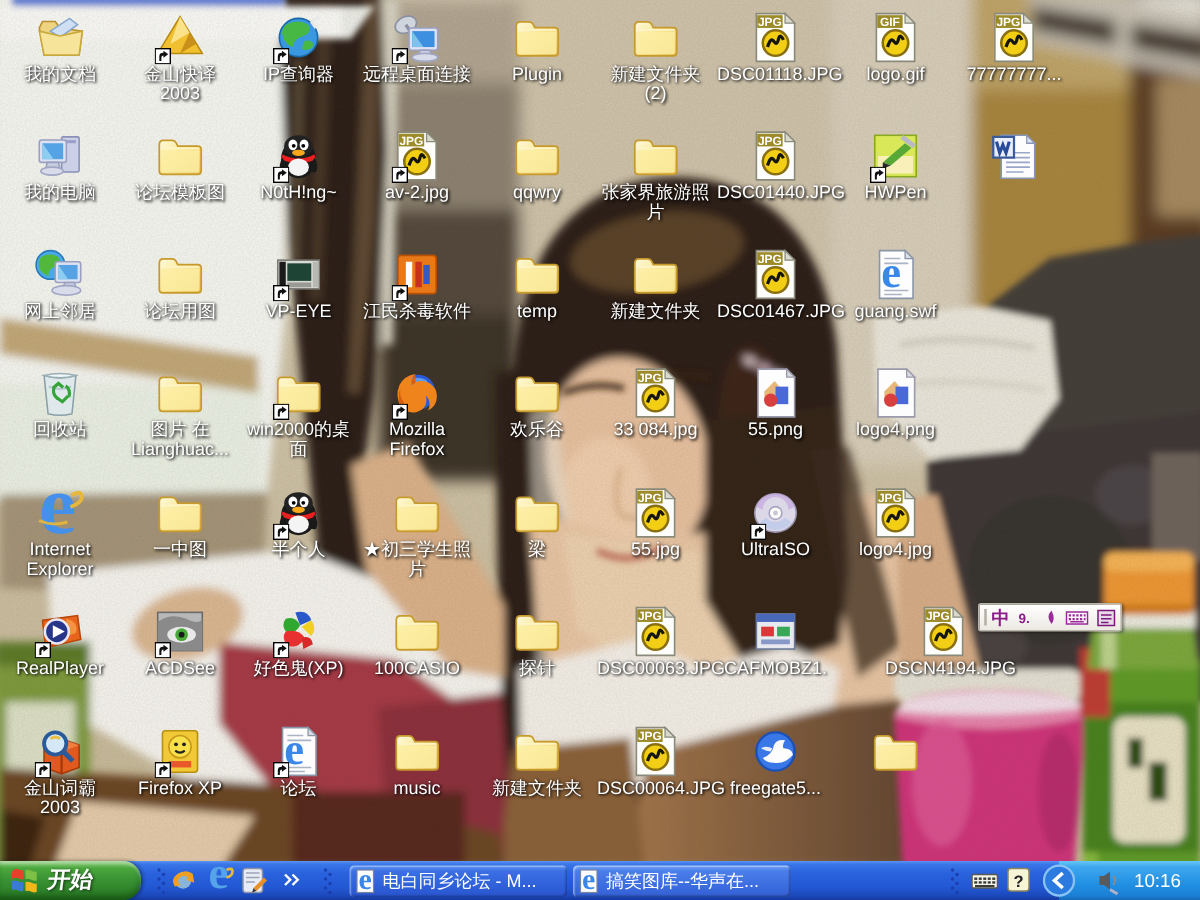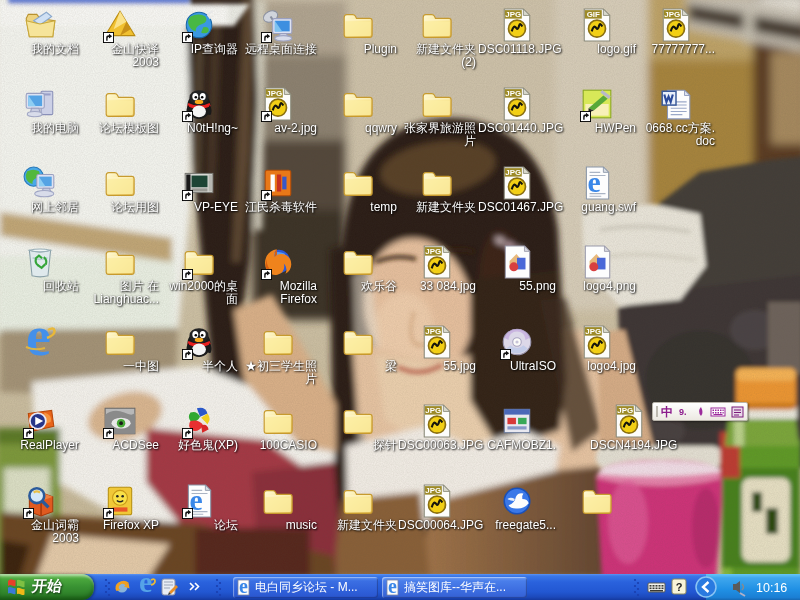--- a/index.html
+++ b/index.html
@@ -1,16 +1,16 @@
 <!DOCTYPE html>
 <html><head><meta charset="utf-8"><style>
 html,body{margin:0;padding:0;width:800px;height:600px;overflow:hidden}
 body{font-family:"Liberation Sans",sans-serif;position:relative;background:#c9bda3}
 #bg{position:absolute;left:0;top:0}
-.ic{position:absolute;width:78px;text-align:right}
+.ic{position:absolute;width:78px;text-align:center}
 .ig{position:relative;width:34px;height:34px;margin:0 auto}
 .lb{margin-top:1px;font-size:12px;line-height:13px;color:#fff;text-shadow:1px 1px 2px rgba(0,0,0,.95),0 0 2px rgba(0,0,0,.5);white-space:pre-line}
 #taskbar{position:absolute;left:0;top:574px;width:800px;height:26px;background:linear-gradient(to bottom,#5c94f2 0,#3a77e8 2px,#2a62dd 8px,#2257d2 18px,#1c49bb 23px,#15399f 26px)}
 .tbtn{position:absolute;top:3px;height:21px;border-radius:3px;color:#fff;font-size:12px;line-height:21px;white-space:nowrap;overflow:hidden}
 </style></head><body>
 <svg id="bg" width="800" height="600" viewBox="0 0 800 600">
 <defs>
 <filter id="b5" x="-15%" y="-15%" width="130%" height="130%">
         <feGaussianBlur stdDeviation="5"></feGaussianBlur>
       </filter>
@@ -370,20 +370,22 @@
 <div class="ic" style="left:1px;top:245px">
     <div class="ig"><svg width="34" height="34">
         <use href="#recycle"></use>
       </svg></div>
     <div class="lb">回收站</div>
   </div>
 <div class="ic" style="left:1px;top:325px">
     <div class="ig"><svg width="34" height="34">
         <use href="#ie"></use>
       </svg></div>
+    <div class="lb">Internet
+Explorer</div>
   </div>
 <div class="ic" style="left:1px;top:404px">
     <div class="ig"><svg width="34" height="34">
         <use href="#realplayer"></use>
       </svg><svg style="position:absolute;left:0;bottom:-1px" width="11" height="11">
         <use href="#sarrow"></use>
       </svg></div>
     <div class="lb">RealPlayer</div>
   </div>
 <div class="ic" style="left:1px;top:484px">
@@ -730,22 +732,20 @@
 <div class="ic" style="left:637px;top:8px">
     <div class="ig"><svg width="34" height="34">
         <use href="#jpg"></use>
       </svg></div>
     <div class="lb">77777777...</div>
   </div>
 <div class="ic" style="left:637px;top:87px">
     <div class="ig"><svg width="34" height="34">
         <use href="#doc"></use>
       </svg></div>
-    <div class="lb">0668.cc方案.
-doc</div>
   </div>
 
 <div style="position:absolute;left:652px;top:402px;width:94px;height:17px;background:linear-gradient(#fff,#ece9e2);border:1px solid #b8b4aa;border-radius:2px;box-shadow:1px 1px 2px rgba(0,0,0,.4)">
 <span style="position:absolute;left:8px;top:1px;font-size:12px;font-weight:bold;color:#8b1a8b">中</span>
 <svg width="94" height="17" viewBox="0 0 94 17" style="position:absolute;left:0;top:0">
 <line x1="4" y1="3" x2="4" y2="14" stroke="#b0aca2" stroke-width="1.6"></line>
 <text x="26" y="12" font-size="9" font-weight="bold" fill="#8b1a8b" font-family="Liberation Sans">9.</text>
 <path d="M48 4 Q44 8 48 13 Q51 10 48 4 Z" fill="#9b2a9b"></path>
 <rect x="58" y="5" width="14" height="8" fill="#fdfbfd" stroke="#9b2a9b" stroke-width="1"></rect>
 <g fill="#9b2a9b">

